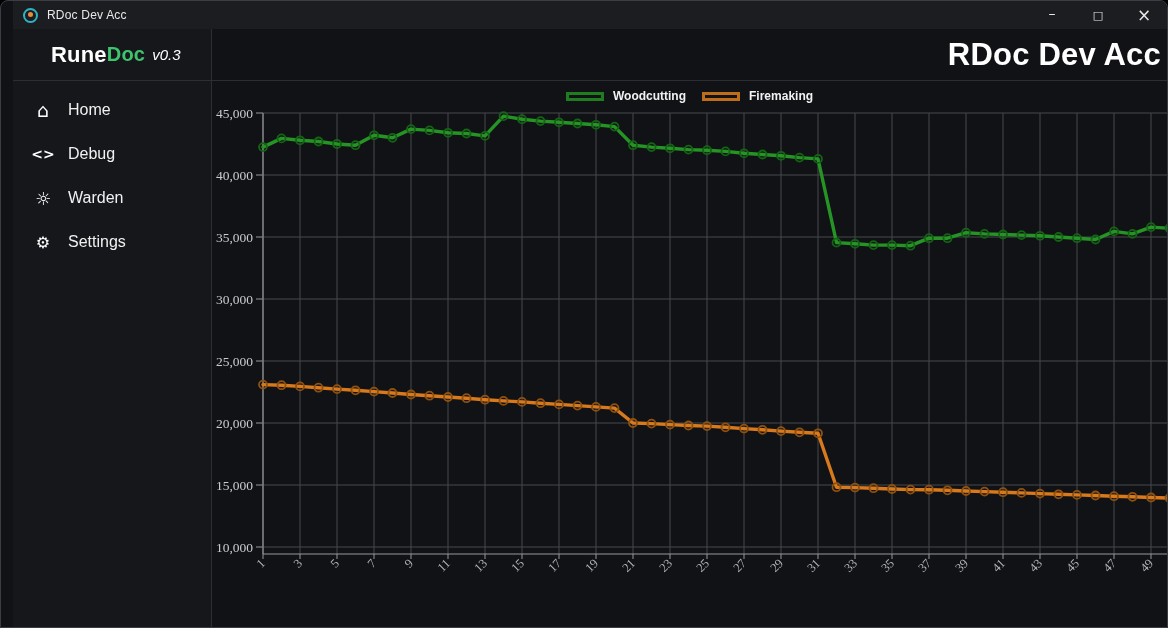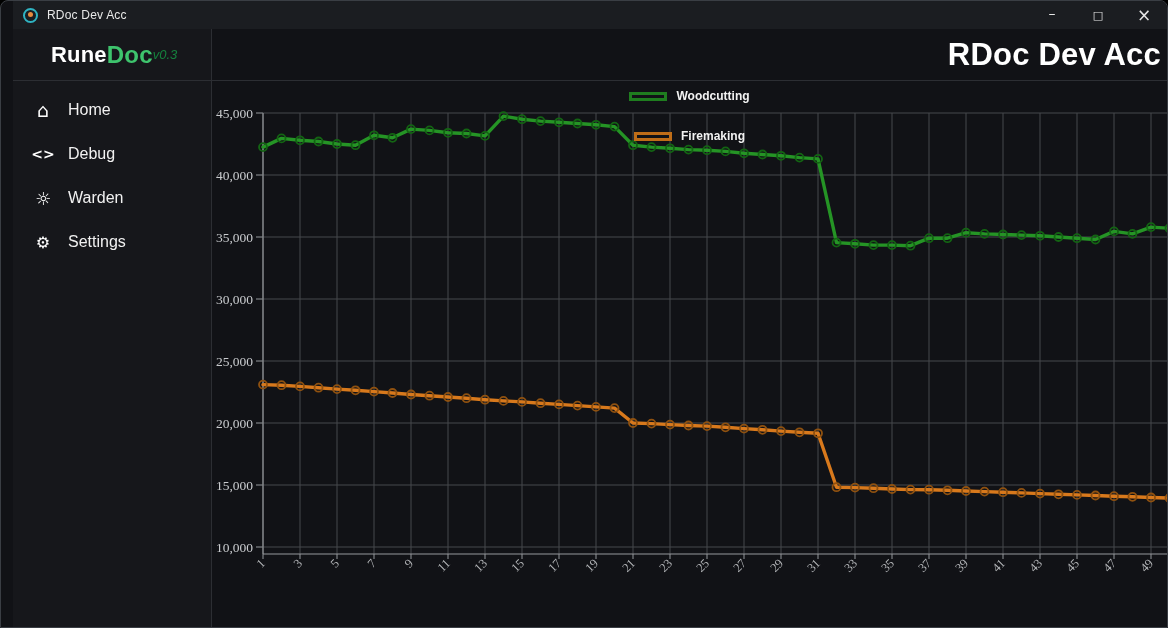--- a/index.html
+++ b/index.html
@@ -54,22 +54,22 @@
     display:flex; flex-direction:column;
   }
   .brand {
     height:52px; flex:0 0 52px;
     border-bottom:1px solid #2c2e33;
     display:flex; align-items:center;
     padding-left:38px;
     white-space:nowrap;
   }
   .brand-primary   { font-size:22px; font-weight:800; color:#ffffff; letter-spacing:.2px; }
-  .brand-secondary { font-size:24px; font-weight:800; color:#3ec46d; letter-spacing:.2px; }
-  .brand-version   { font-size:13px; font-style:italic; color:#15803d; }
+  .brand-secondary { font-size:20px; font-weight:800; color:#3ec46d; letter-spacing:.2px; }
+  .brand-version   { font-size:15px; font-style:italic; color:#ffffff; margin-left:7px; }
 
   .nav { padding-top:7px; }
   .nav-item {
     height:44px; display:flex; align-items:center;
     padding-left:18px; color:#f1f1f1; cursor:default;
   }
   .nav-icon {
     width:24px; flex:0 0 24px; display:flex; align-items:center; justify-content:center;
     color:#ffffff; font-family:"DejaVu Sans", sans-serif;
   }
@@ -96,23 +96,22 @@
     display:flex; align-items:center; justify-content:flex-end;
     padding-right:6px;
   }
   .main-title { color:#ffffff; font-size:31px; font-weight:800; letter-spacing:.2px; }
 
   .chart-area { flex:1; position:relative; background:#111216; }
   .chart-area svg { position:absolute; left:0; top:0; display:block; }
 
   .legend {
     position:absolute; top:8px; left:0; right:0;
-    display:flex; justify-content:center; align-items:center; gap:26px;
+    display:flex; justify-content:center; align-items:center; gap:16px;
     z-index:2;
-    flex-direction:column;
   }
   .legend-item { display:flex; align-items:center; gap:9px; cursor:default; }
   .legend-swatch { width:38px; height:9px; border:3px solid #888; background:transparent; }
   .legend-label { color:#f2f2f2; font-size:12px; font-weight:700; }
 
   .tick-label-y {
     font-family:"Liberation Serif", serif;
     font-size:13.5px; fill:#c9cbce;
   }
   .tick-label-x {

